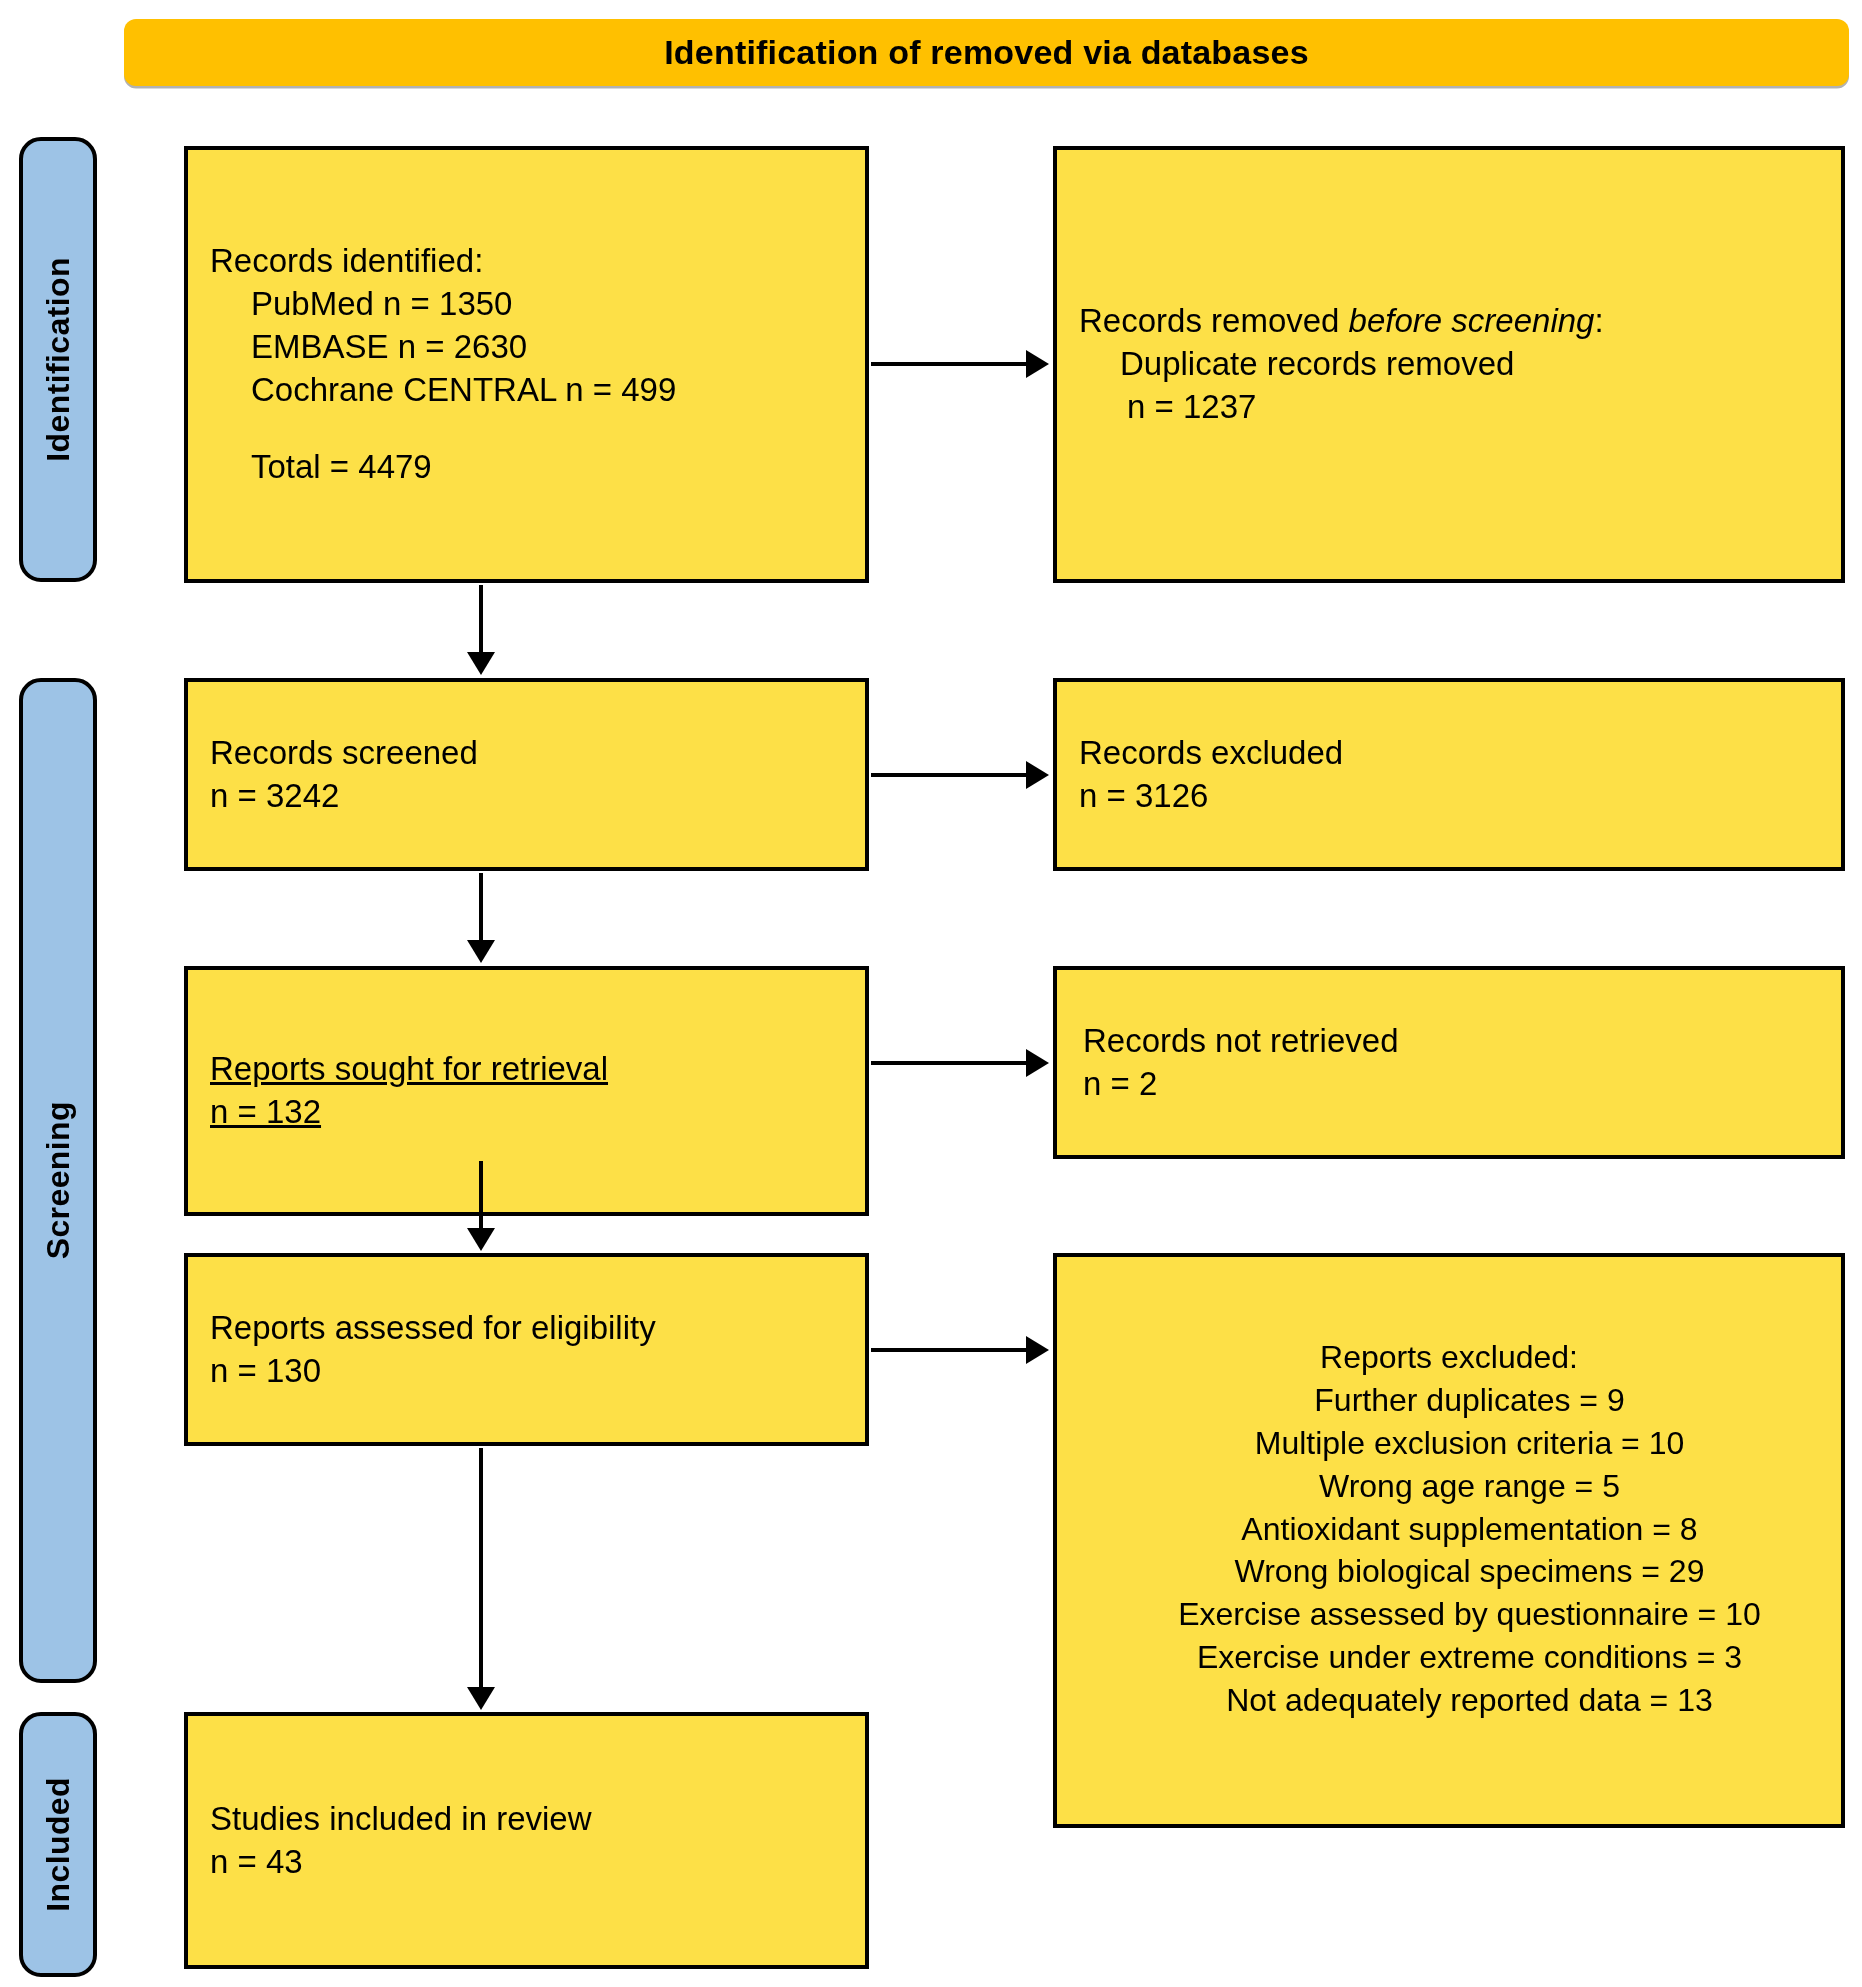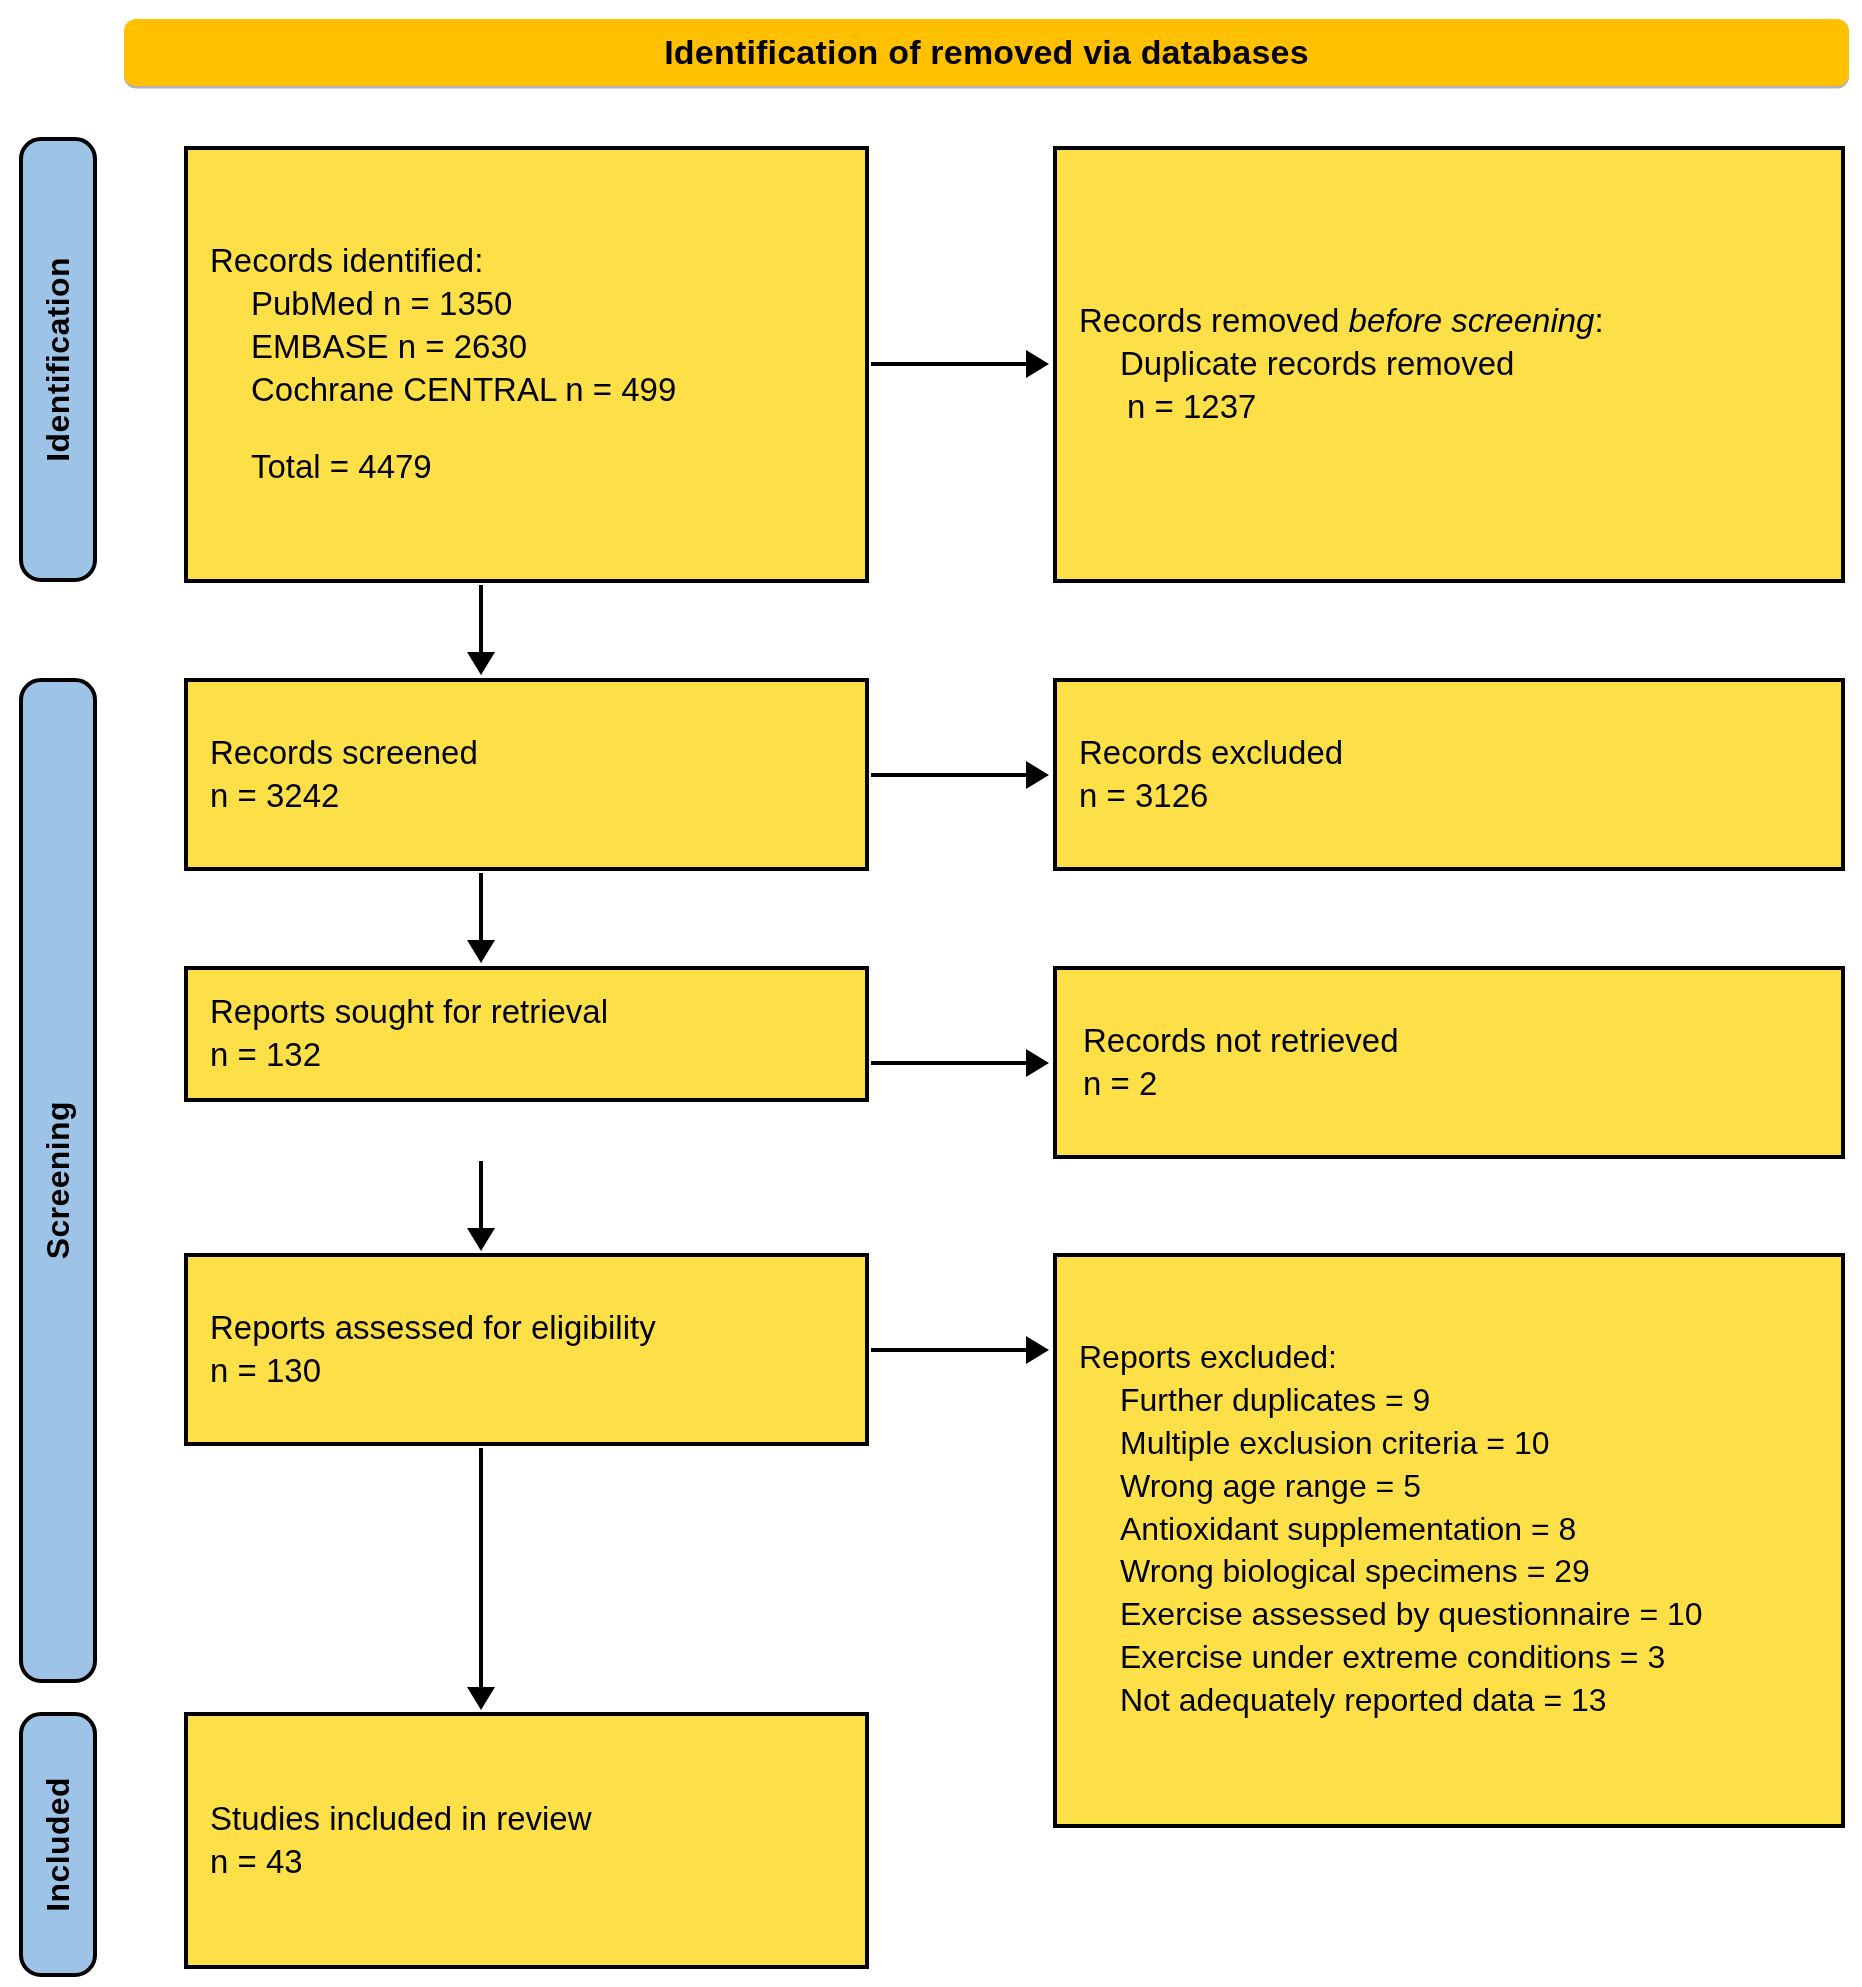--- a/index.html
+++ b/index.html
@@ -83,30 +83,30 @@
     white-space: nowrap;
   }
   .box .indent  { padding-left: 41px; }
   .box .indent2 { padding-left: 48px; }
   .box .spacer  { height: 34px; }
   .box em { font-style: italic; }
 
   
   #box-identified { left: 184px; top: 146px;  width: 685px; height: 437px; }
   #box-screened   { left: 184px; top: 678px;  width: 685px; height: 193px; justify-content: center; }
-  #box-sought     { left: 184px; top: 966px; width: 685px; height: 136px; }
+  #box-sought     { left: 184px; top: 966px; width: 685px; height: 250px; text-decoration: underline; }
   #box-assessed   { left: 184px; top: 1253px; width: 685px; height: 193px; }
   #box-included   { left: 184px; top: 1712px; width: 685px; height: 257px; }
 
   
   #box-removed       { left: 1053px; top: 146px;  width: 792px; height: 437px; }
   #box-excluded-rec  { left: 1053px; top: 678px;  width: 792px; height: 193px; }
   #box-notretrieved  { left: 1053px; top: 966px; width: 792px; height: 193px; padding-left: 26px; }
   #box-reports-excl  { left: 1053px; top: 1253px; width: 792px; height: 575px;
-                       justify-content: flex-start; padding-top: 79px; }
+                       justify-content: flex-start; padding-top: 79px; align-items: center; }
 
   #box-reports-excl .line { font-size: 32px; line-height: 1.34; }
 
   
   .arrow-h {
     position: absolute;
     height: 4.3px;
     background: #000000;
   }
   .arrow-h::after {

